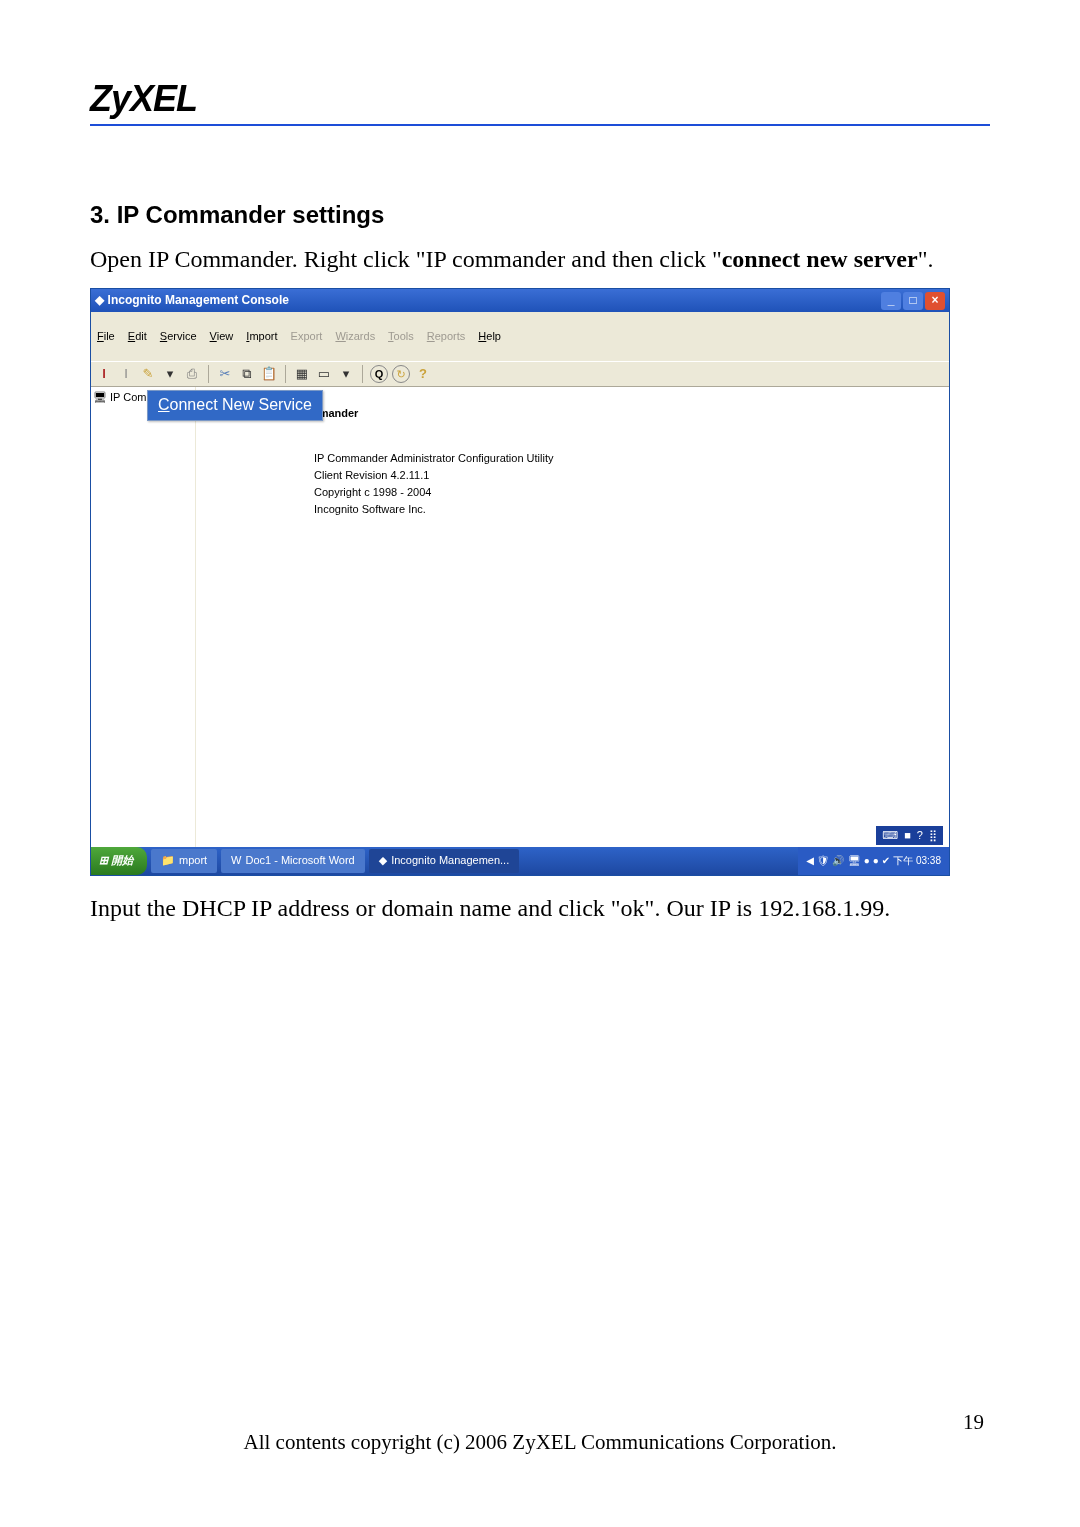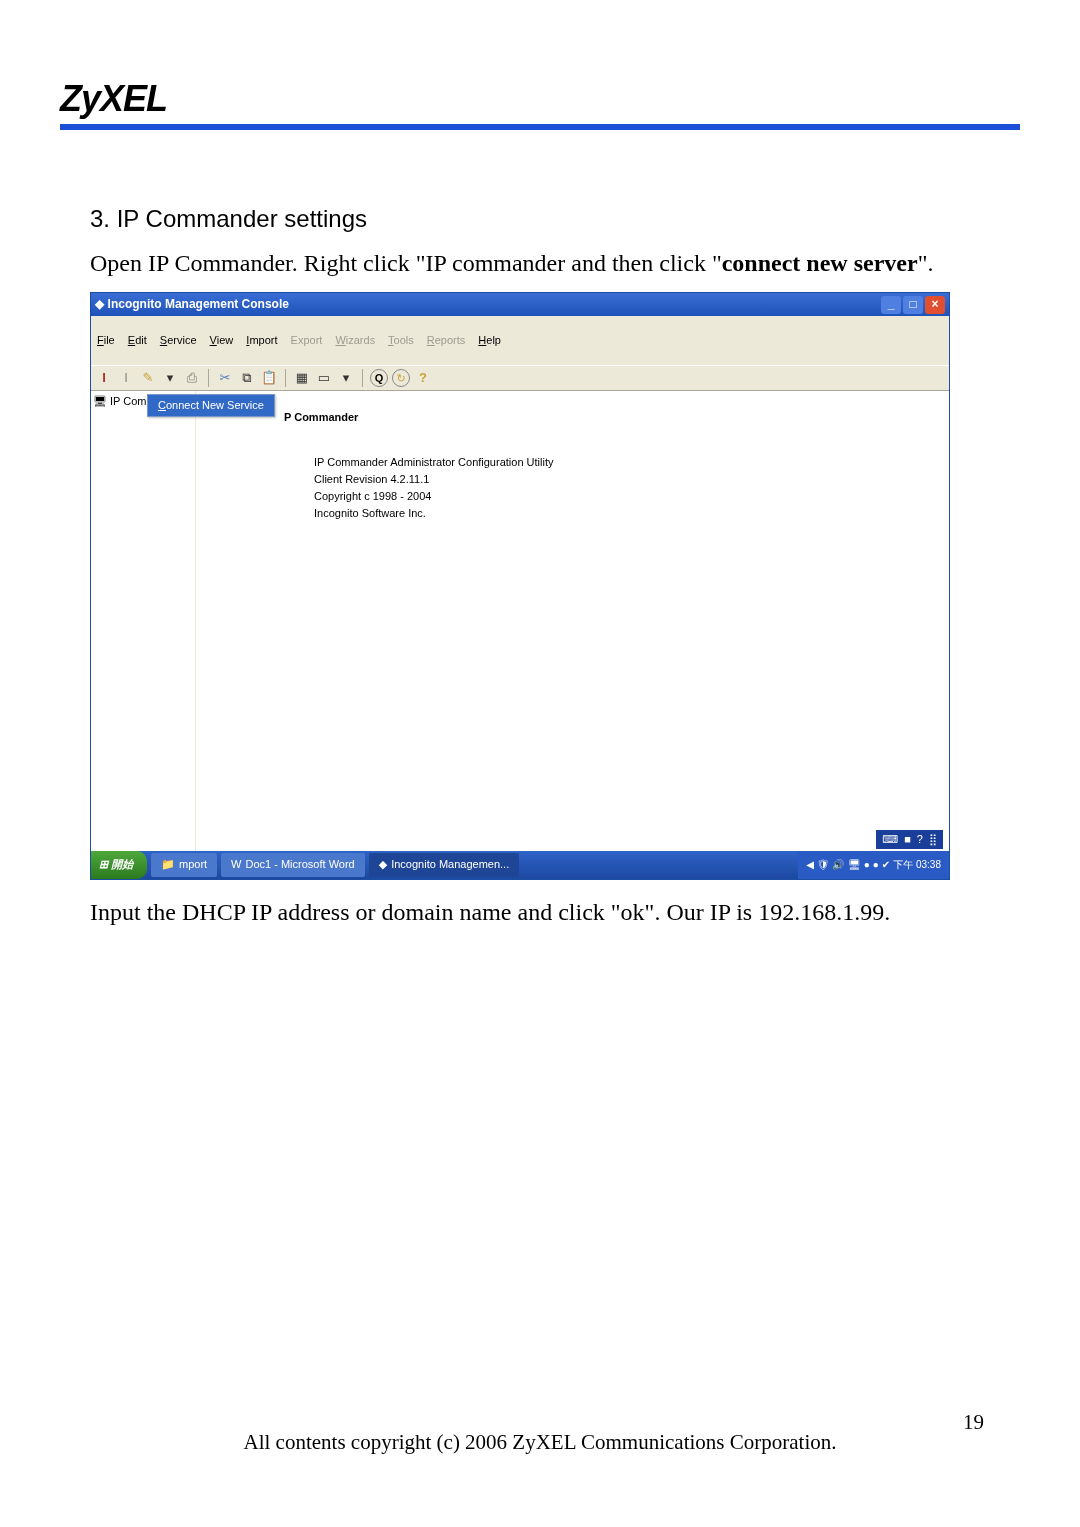--- a/index.html
+++ b/index.html
@@ -1,41 +1,41 @@
 <!DOCTYPE html>
 <html><head>
 <meta charset="utf-8">
 <style>
 body{margin:0;background:#4b4b4b;font-family:"Times New Roman",serif;color:#000;display:flex;justify-content:center}
 .page{width:1080px;height:1527px;background:#fff;position:relative;box-shadow:0 0 8px rgba(0,0,0,.5)}
-.hdr{display:flex;justify-content:space-between;align-items:flex-start;padding:78px 90px 4px 90px;border-bottom:6px solid #1d4ed8;margin:0 60px}
+.hdr{display:flex;justify-content:space-between;align-items:flex-start;padding:78px 90px 4px 90px;border-bottom:2px solid #1d4ed8;margin:0 90px}
 .hdr{padding-left:0;padding-right:0}
 .hdr .logo{font-family:Arial,sans-serif;font-weight:900;font-size:36px;font-style:italic;letter-spacing:-1px}
 .hdr .ttl{font-weight:700;font-size:30px}
 .body{padding:70px 90px 0 90px;font-size:24px;line-height:1.55}
-.h3{font-family:Arial,sans-serif;font-weight:400;font-size:24px;margin:0 0 8px 0}
+.h3{font-family:Arial,sans-serif;font-weight:700;font-size:24px;margin:0 0 8px 0}
 .b{font-weight:700}
 .ss{margin:10px 0 14px 0;width:860px}
 .win{border:1px solid #1a4ea3;background:#ece9d8;font-family:Tahoma,Arial,sans-serif;font-size:11px}
 .tbar{background:linear-gradient(#3a6ed5,#1f52b8);color:#fff;display:flex;align-items:center;padding:2px 4px;font-weight:700;font-size:12px}
 .tbar .sp{flex:1}
 .wbtn{width:20px;height:18px;margin-left:2px;display:inline-flex;align-items:center;justify-content:center;font-weight:700;font-size:12px;border-radius:3px}
 .wmin{background:#4f7fe0;color:#fff}
 .wmax{background:#4f7fe0;color:#fff}
 .wclose{background:#e05030;color:#fff}
 .mbar{background:#ece9d8;padding:16px 6px;color:#000}
 .mi{margin-right:10px}
 .mi.dis{color:#9e9a91}
 .tb{background:#ece9d8;border-top:1px solid #fff;border-bottom:1px solid #aca899;padding:3px 4px;display:flex;align-items:center;gap:4px}
 .ti{width:18px;height:18px;display:inline-flex;align-items:center;justify-content:center;font-size:13px;color:#333}
 .sep{width:1px;height:18px;background:#aca899;margin:0 3px}
 .cli{display:flex;background:#fff;height:460px;position:relative}
 .tree{width:100px;background:#fff;border-right:1px solid #ece9d8;font-size:11px;padding:2px}
 .tree .nd{display:flex;align-items:center;gap:3px}
-.ctx{position:absolute;left:56px;top:3px;background:#fff;border:1px solid #7a98c6;box-shadow:1px 1px 2px rgba(0,0,0,.25);font-size:11px;z-index:5}
+.ctx{position:absolute;left:56px;top:3px;background:#fff;border:1px solid #7a98c6;box-shadow:1px 1px 2px rgba(0,0,0,.25);font-size:16px;z-index:5}
 .ctx .ci{background:#3169c6;color:#fff;padding:2px 10px;white-space:nowrap}
 .cpane{flex:1;padding:18px 8px;font-size:11px;color:#000}
 .cpane .cpt{font-weight:700;margin-left:80px;margin-bottom:28px}
 .cpane .ln{margin-left:110px}
 .lang{position:absolute;right:6px;bottom:2px;background:#1a3f9a;color:#fff;font-size:11px;padding:1px 6px;display:flex;gap:6px;align-items:center}
 .task{background:linear-gradient(#2e63c8,#1d48a1);display:flex;align-items:center;height:28px;color:#fff;font-size:11px}
 .start{background:linear-gradient(#4fa83b,#2a7a1e);padding:0 14px 0 8px;height:100%;display:flex;align-items:center;font-weight:700;font-style:italic;border-radius:0 10px 10px 0}
 .tbtn{background:#4a78cc;margin-left:4px;padding:3px 10px;border-radius:2px;display:flex;align-items:center;gap:4px}
 .tbtn.act{background:#1f4596}
 .tray{margin-left:auto;background:#2a5bc4;padding:0 8px;height:100%;display:flex;align-items:center;gap:3px;font-size:10px}

